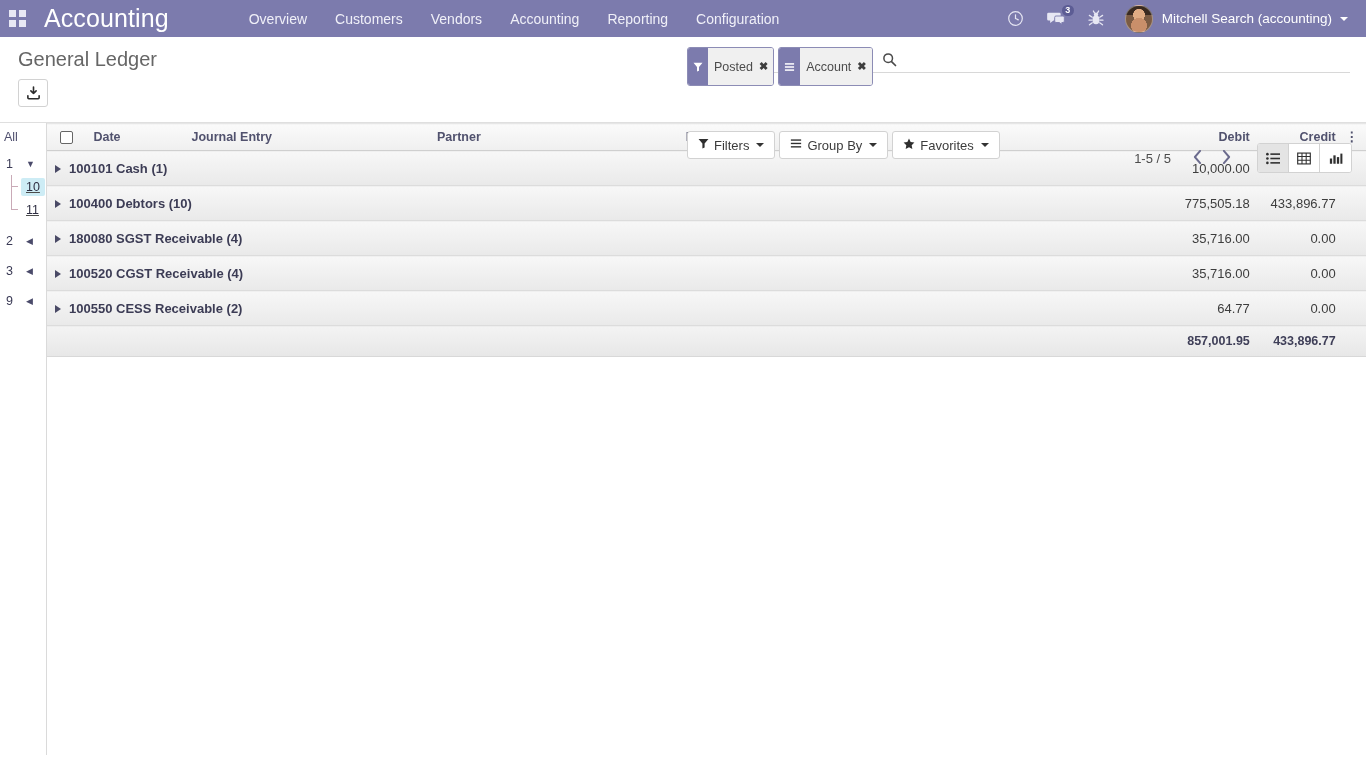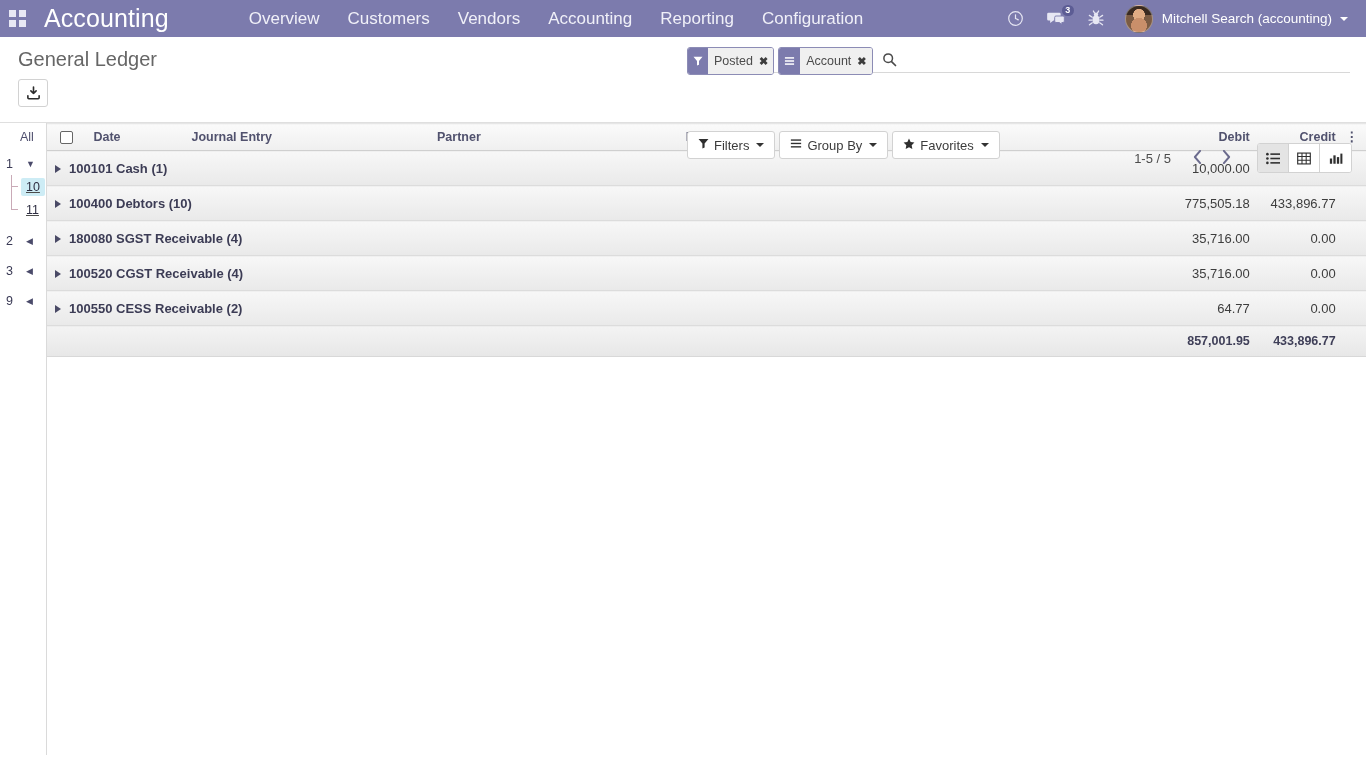--- a/index.html
+++ b/index.html
@@ -39,21 +39,21 @@
     font-weight: 400;
     color: #ffffff;
     padding: 0 6px 0 10px;
     letter-spacing: 0.1px;
     white-space: nowrap;
   }
   .menu-items { display: flex; align-items: center; margin-left: 60px; }
   .menu-items a {
     color: #f0f0f8;
     text-decoration: none;
-    font-size: 17px;
+    font-size: 14px;
     padding: 0 14px;
     white-space: nowrap;
   }
 
   .nav-right {
     margin-left: auto;
     display: flex;
     align-items: center;
     padding-right: 12px;
     height: 49px;
@@ -145,21 +145,21 @@
     height: 26px;
     border-bottom: 1px solid #d8d8d8;
     background: #fff;
   }
   .facet {
     display: flex; align-items: stretch;
     border: 1px solid #8c8cb5;
     border-radius: 3px;
     overflow: hidden;
     margin-right: 4px;
-    height: 28px;
+    height: 39px;
     background: #fff;
   }
   .facet-ico {
     background: #7c7bad;
     color: #fff;
     display: flex; align-items: center; justify-content: center;
     padding: 0 5px;
     font-size: 10px;
   }
   .facet-label {
@@ -268,21 +268,21 @@
     width: 47px;
     border-right: 1px solid #dadada;
     background: #fff;
     padding-top: 4px;
     flex: 0 0 47px;
     position: relative;
     font-size: 12px;
   }
   .st-all {
     color: #4f4f6e;
-    padding: 3px 0 8px 20px;
+    padding: 3px 0 8px 4px;
     font-size: 12.5px;
   }
   .st-row {
     display: flex;
     align-items: center;
     height: 23px;
     padding-left: 6px;
     color: #3a3a55;
   }
   .st-num { width: 18px; font-size: 12.5px; }

